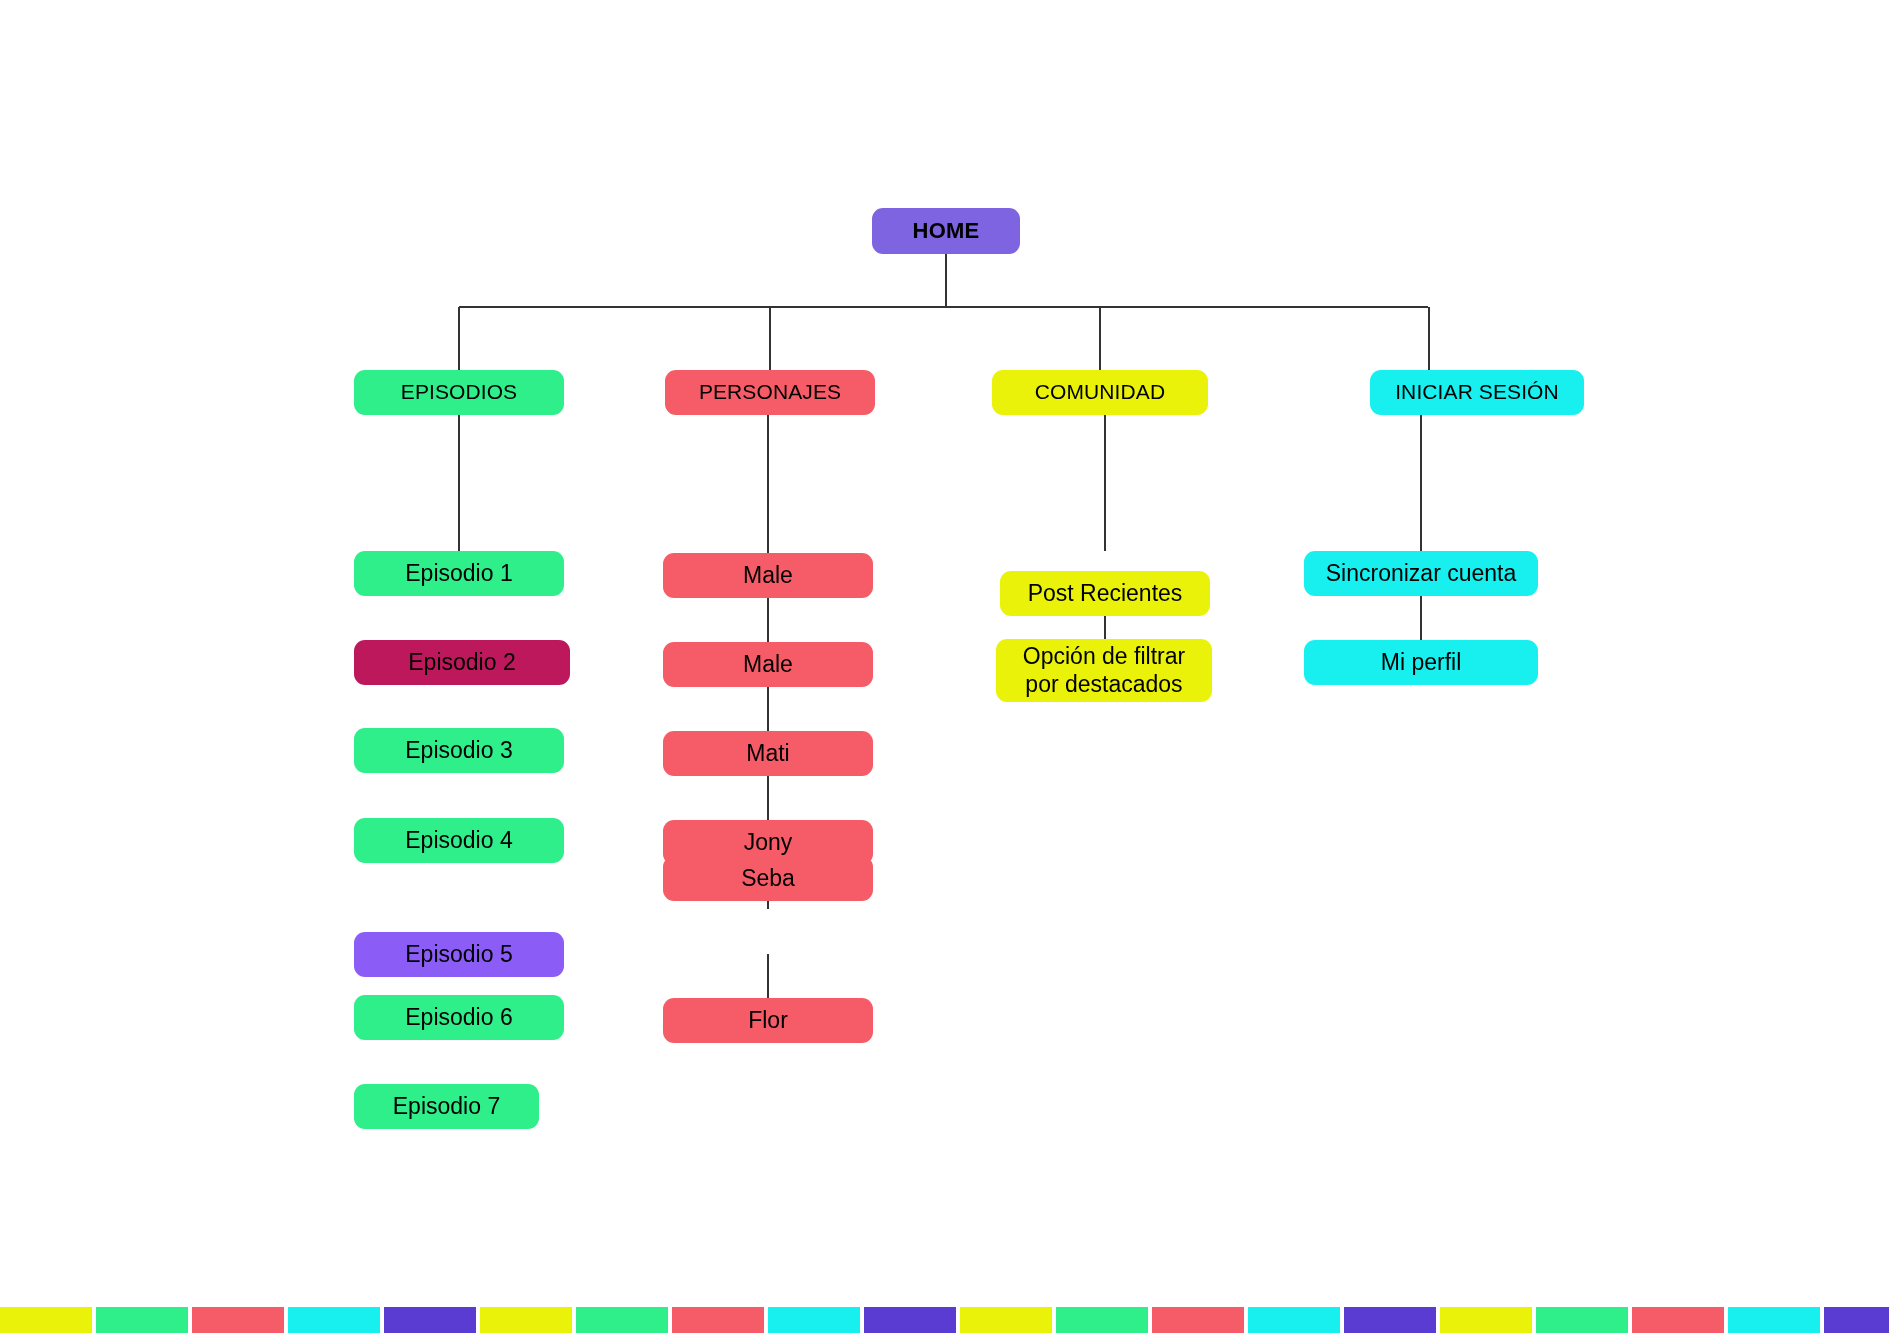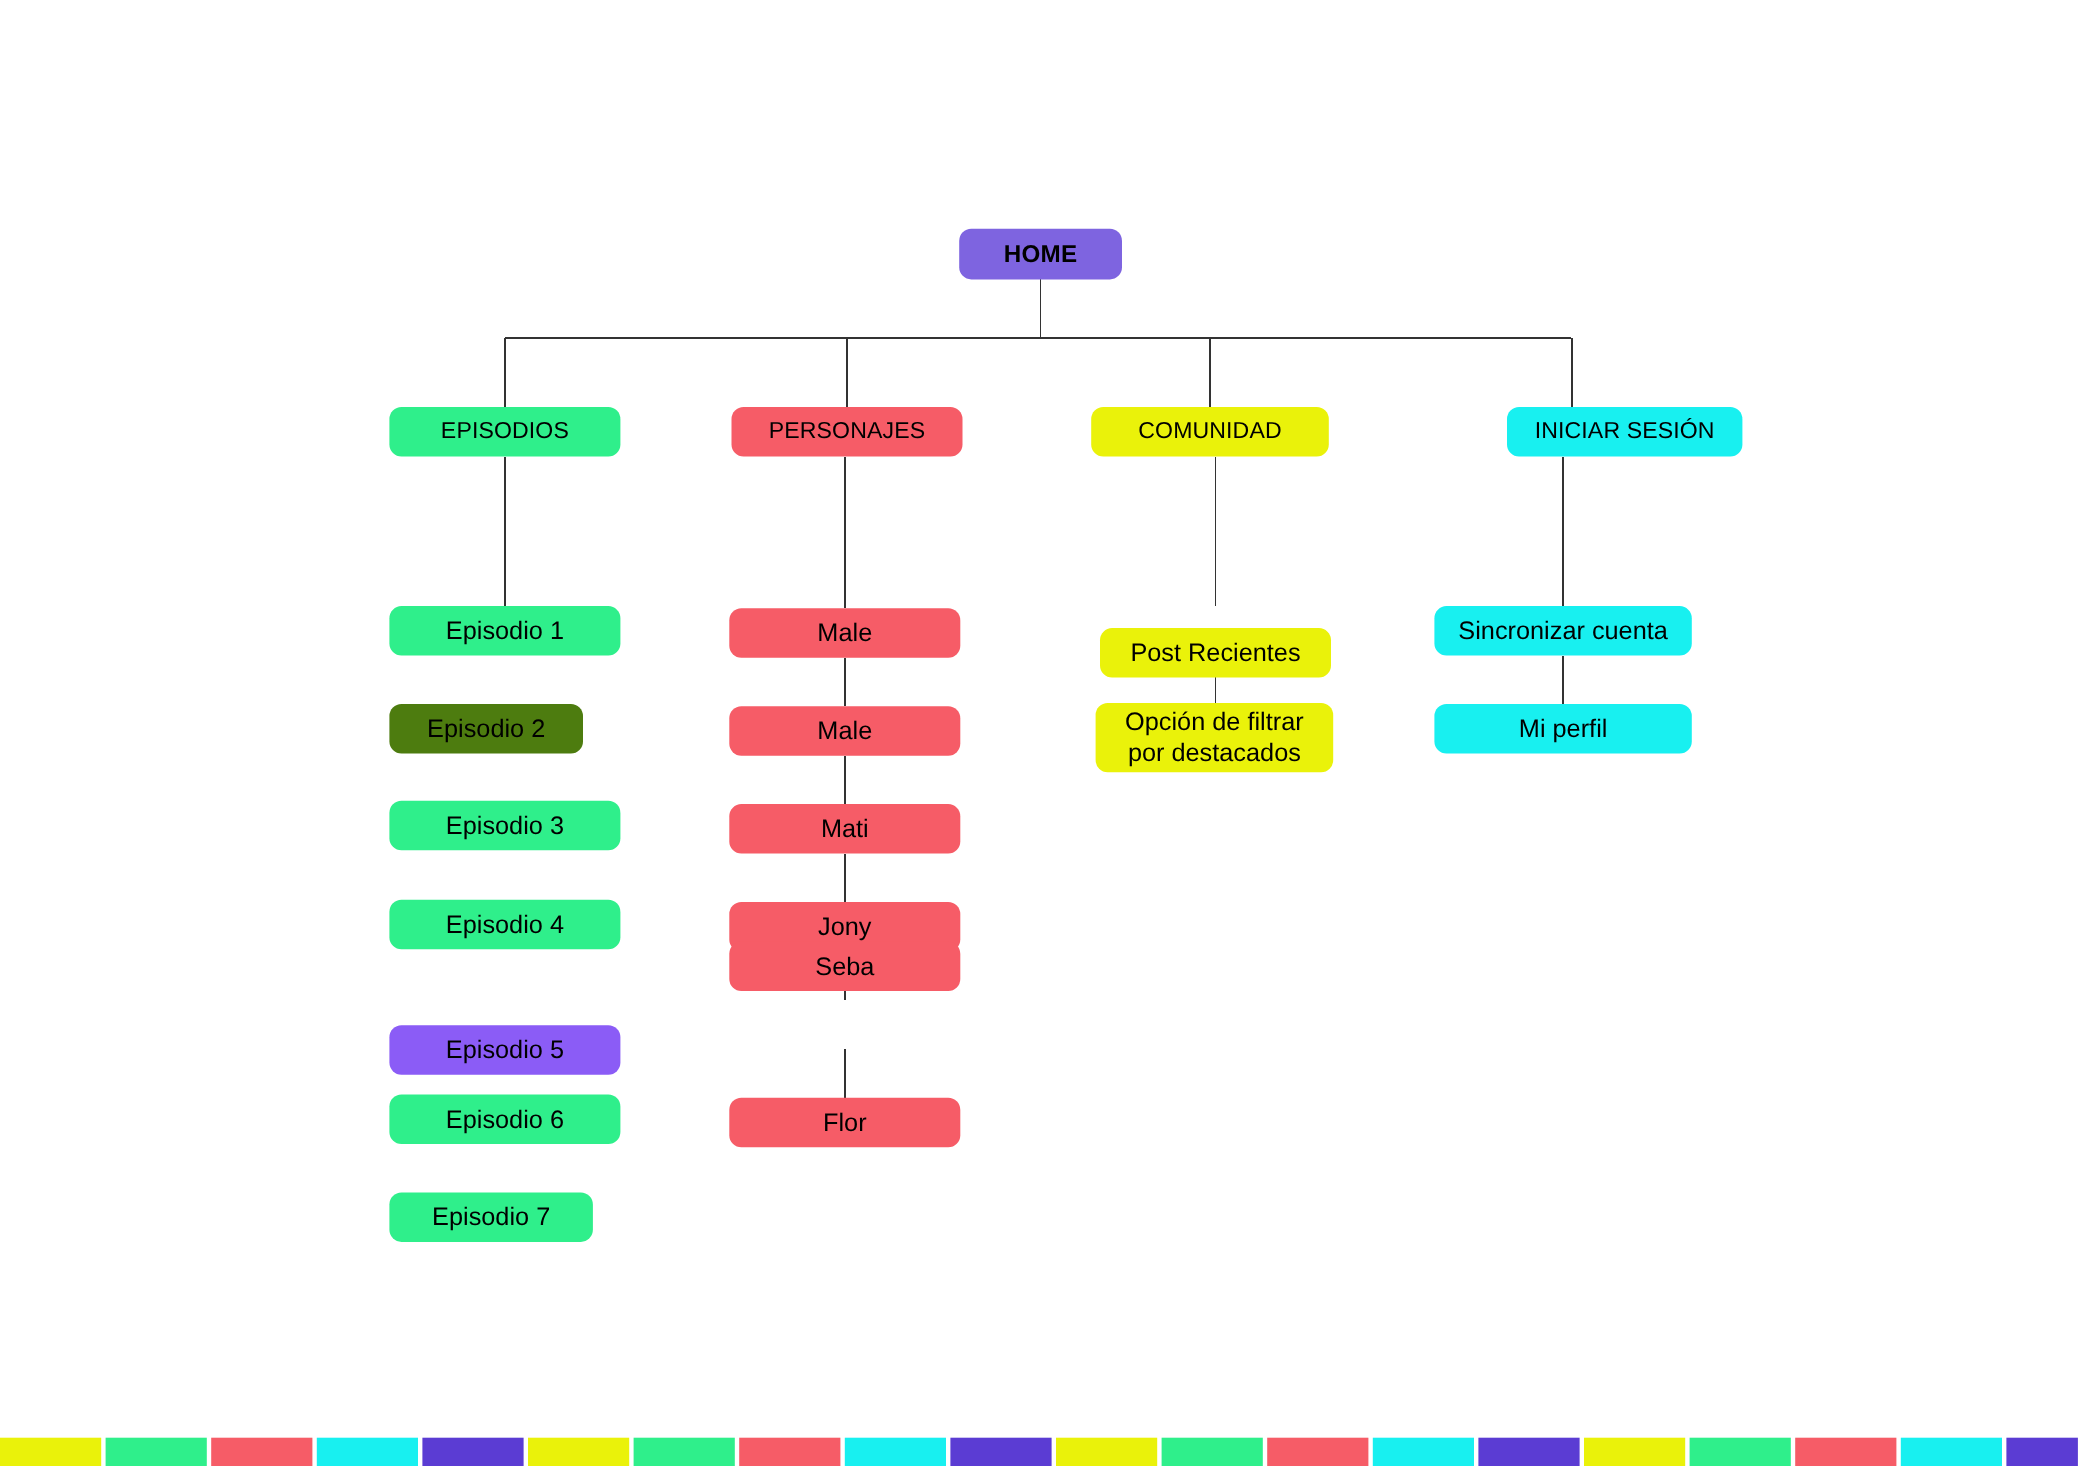--- a/index.html
+++ b/index.html
@@ -104,21 +104,21 @@
       <line x1="1105" y1="596" x2="1105" y2="639" stroke="#333333" stroke-width="1.6" shape-rendering="crispEdges"></line>
       <line x1="1429" y1="307" x2="1429" y2="370" stroke="#333333" stroke-width="1.6" shape-rendering="crispEdges"></line>
       <line x1="1421" y1="415" x2="1421" y2="551" stroke="#333333" stroke-width="1.6" shape-rendering="crispEdges"></line>
       <line x1="1421" y1="596" x2="1421" y2="640" stroke="#333333" stroke-width="1.6" shape-rendering="crispEdges"></line>
     </svg>
 
   <div id="nodes-layer">
       <div class="node root" style="left: 872px; top: 208px; width: 148px; height: 46px; background: rgb(126, 100, 224);">HOME</div>
       <div class="node section" style="left: 354px; top: 370px; width: 210px; height: 45px; background: rgb(47, 239, 139);">EPISODIOS</div>
       <div class="node leaf" style="left: 354px; top: 551px; width: 210px; height: 45px; background: rgb(47, 239, 139);">Episodio 1</div>
-      <div class="node leaf" style="left: 354px; top: 640px; width: 176px; height: 45px; background: #4d7c0f;">Episodio 2</div>
+      <div class="node leaf" style="left: 354px; top: 640px; width: 216px; height: 45px; background: #be185d;">Episodio 2</div>
       <div class="node leaf" style="left: 354px; top: 728px; width: 210px; height: 45px; background: rgb(47, 239, 139);">Episodio 3</div>
       <div class="node leaf" style="left: 354px; top: 818px; width: 210px; height: 45px; background: rgb(47, 239, 139);">Episodio 4</div>
       <div class="node leaf" style="left: 354px; top: 906px; width: 210px; height: 45px; background: #8b5cf6; margin-top: 26px;">Episodio 5</div>
       <div class="node leaf" style="left: 354px; top: 995px; width: 210px; height: 45px; background: rgb(47, 239, 139);">Episodio 6</div>
       <div class="node leaf" style="left: 354px; top: 1084px; width: 185px; height: 45px; background: rgb(47, 239, 139);">Episodio 7</div>
       <div class="node section" style="left: 665px; top: 370px; width: 210px; height: 45px; background: rgb(246, 92, 103);">PERSONAJES</div>
       <div class="node leaf" style="left: 663px; top: 553px; width: 210px; height: 45px; background: rgb(246, 92, 103);">Male</div>
       <div class="node leaf" style="left: 663px; top: 642px; width: 210px; height: 45px; background: rgb(246, 92, 103);">Male</div>
       <div class="node leaf" style="left: 663px; top: 731px; width: 210px; height: 45px; background: rgb(246, 92, 103);">Mati</div>
       <div class="node leaf" style="left: 663px; top: 820px; width: 210px; height: 45px; background: rgb(246, 92, 103);">Jony</div>

